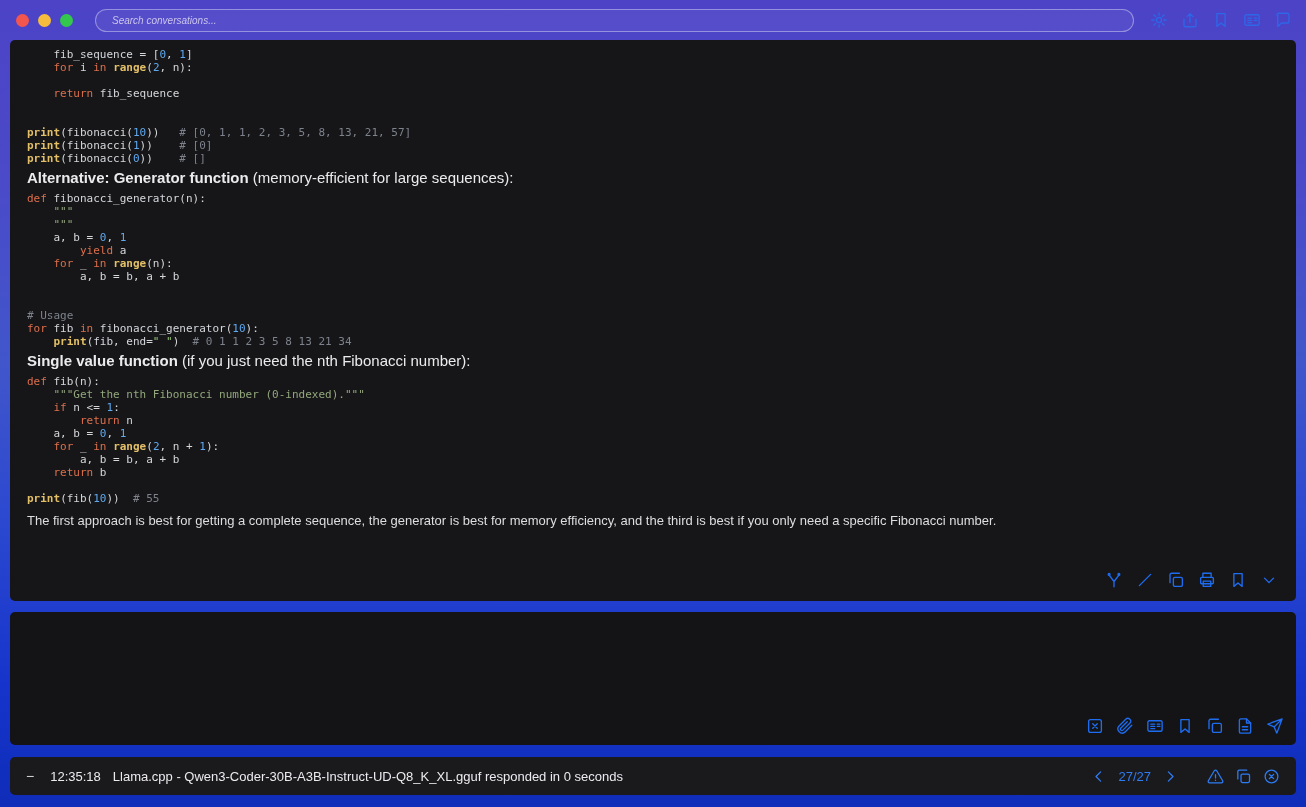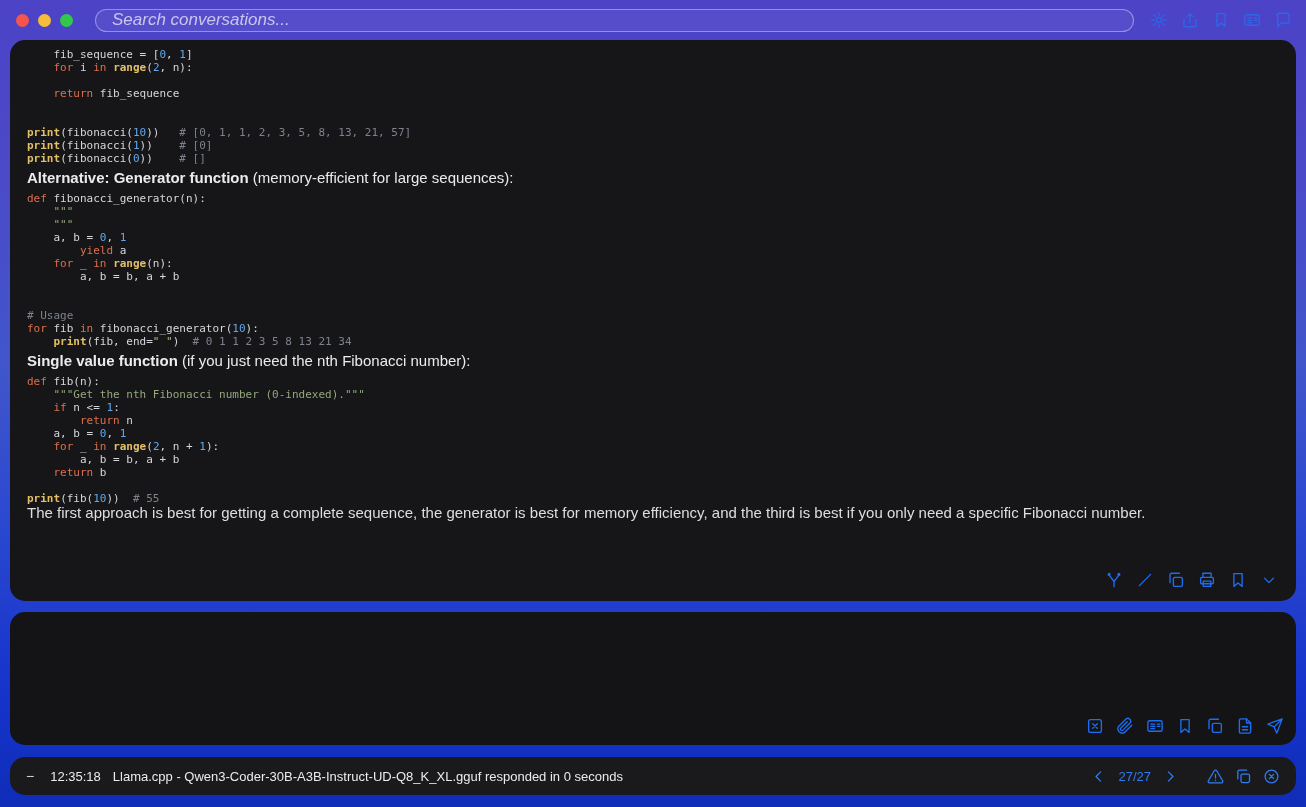--- a/index.html
+++ b/index.html
@@ -9,42 +9,42 @@
     font-family:"Liberation Sans", sans-serif;
     background:linear-gradient(180deg,#4c43c7 0%,#4b4ac8 22%,#4156cb 45%,#2b48d0 65%,#1634cb 85%,#0f2db8 100%);
   }
   
   .titlebar { height:40px; display:flex; align-items:center; padding:0 14px 0 16px; }
   .lights { display:flex; gap:9px; margin-right:22px; }
   .light { width:13px; height:13px; border-radius:50%; }
   .light.red { background:#f4554d; } .light.yellow { background:#f6bd3c; } .light.green { background:#34c74e; }
   .search {
     flex:1; height:23px; border-radius:12px; border:1px solid rgba(255,255,255,.38);
-    background:rgba(255,255,255,.05); color:#ec4899; padding:0 16px; font-size:17px;
+    background:rgba(255,255,255,.05); color:#ec4899; padding:0 16px; font-size:10px;
     font-style:italic; outline:none; font-family:"Liberation Sans",sans-serif;
   }
   .search::placeholder { color:#d9d3f2; opacity:.9; }
   .tb-icons { display:flex; gap:13px; margin-left:16px; color:#2e66e8; }
   
   .ibtn { display:inline-flex; width:18px; height:18px; cursor:pointer; }
   .ibtn svg { width:100%; height:100%; fill:none; stroke:currentColor; stroke-width:1.8; stroke-linecap:round; stroke-linejoin:round; }
   
-  .panel { margin:0 10px; background:#161618; border-radius:15px; }
+  .panel { margin:0 10px; background:#161618; border-radius:5px; }
   .chat { height:561px; display:flex; flex-direction:column; padding:8px 14px 8px 17px; }
   .codeline { font-family:"DejaVu Sans Mono",monospace; font-size:11px; line-height:13px; white-space:pre; color:#d5d7db; }
   .tok-p { color:#d5d7db; }
   .tok-k { color:#dd6f4c; }
   .tok-f { color:#e3bf68; font-weight:bold; }
   .tok-n { color:#5fa8ef; }
   .tok-c { color:#7d828c; }
   .tok-d { color:#93a87d; }
   .tok-s { color:#98c379; }
   .heading { font-size:15px; line-height:16px; color:#ebebee; margin:5px 0 6px; }
   .heading b { font-weight:bold; }
-  .para { font-size:15px; line-height:16px; color:#dedee1; }
+  .para { font-size:13px; line-height:16px; color:#dedee1; margin-top:8px; }
   .actions { margin-top:auto; display:flex; gap:13px; justify-content:flex-end; color:#1e6cf0; padding:0 4px 4px 0; }
   
   .composer { margin-top:11px; height:133px; display:flex; flex-direction:column; padding:10px 12px; background:#141416; }
   .composer-input { flex:1; outline:none; color:#ddd; font-size:13px; }
   .composer-icons { display:flex; gap:12px; justify-content:flex-end; color:#1e6cf0; }
   
   .statusbar { margin-top:12px; height:38px; display:flex; align-items:center; padding:0 16px; background:#1a1a1d; font-size:13px; color:#eceaee; }
   .sb-collapse { color:#d8d6dc; margin-right:16px; cursor:pointer; font-size:14px; }
   .sb-time { margin-right:12px; }
   .sb-right { margin-left:auto; display:flex; align-items:center; gap:11px; color:#2e7cf2;justify-content:center; }

